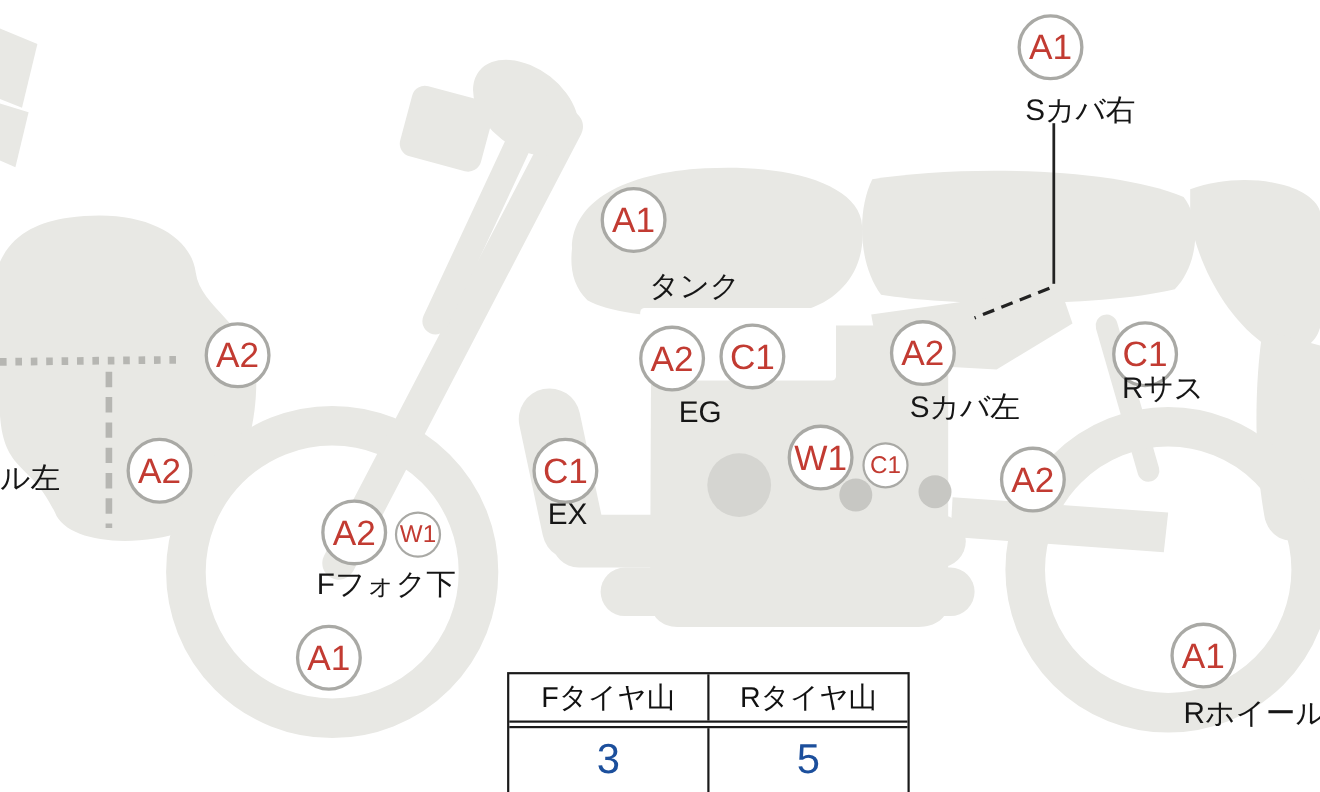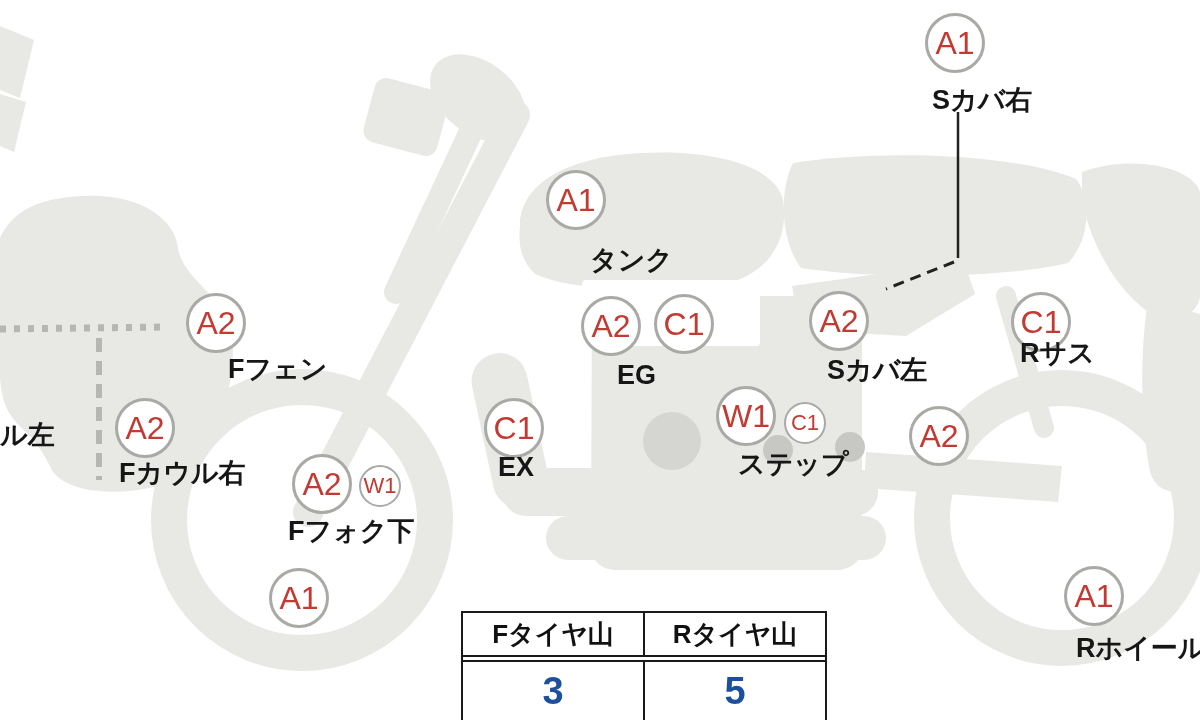--- a/index.html
+++ b/index.html
@@ -9,32 +9,32 @@
   }
   .bike-svg{position:absolute;left:0;top:0;}
   .badge{
     position:absolute;background:#fff;border:3px solid #a9a9a5;border-radius:50%;
     display:flex;align-items:center;justify-content:center;
     color:#c23b32;font-weight:500;box-sizing:border-box;letter-spacing:0px;
   }
   .badge.lg{width:60px;height:60px;font-size:32px;}
   .badge.sm{width:42px;height:42px;font-size:22px;border-width:2px;}
   .plabel{
-    position:absolute;font-size:27px;color:#161616;white-space:nowrap;font-weight:700;
+    position:absolute;font-size:27px;color:#161616;white-space:nowrap;font-weight:400;
   }
   .tire-table{
     position:absolute;left:461px;top:611px;width:366px;
     border:2px solid #1a1a1a;background:#fff;box-sizing:border-box;
   }
   .tire-row{display:flex;}
   .tire-row.header{border-bottom:2px solid #1a1a1a;}
   .tire-row.values{border-top:2px solid #1a1a1a;margin-top:3px;}
   .tire-cell{
     flex:1;display:flex;align-items:center;justify-content:center;
-    height:42px;font-size:26px;color:#111;font-weight:700;
+    height:42px;font-size:26px;color:#111;font-weight:400;
   }
   .tire-cell.first{border-right:2px solid #1a1a1a;}
   .tire-row.values .tire-cell{height:58px;font-size:38px;color:#1c4f9c;}
 </style>
 </head>
 <body>
 
 <div class="stage">
 
   <svg class="bike-svg" width="1200" height="720" viewBox="0 0 1200 720">
@@ -95,43 +95,40 @@
     <line x1="954" y1="262" x2="886" y2="289" stroke="#222" stroke-width="3" stroke-dasharray="11 7"></line>
   </svg>
 
   <div class="badge lg" style="left:925px;top:13px">A1</div>
   <div class="plabel" style="left:932px;top:82px">Sカバ右</div>
 
   <div class="badge lg" style="left:546px;top:170px">A1</div>
   <div class="plabel" style="left:590px;top:242px">タンク</div>
 
   <div class="badge lg" style="left:186px;top:293px">A2</div>
-  <div class="plabel" style="left:228px;top:351px">Fフェン</div>
 
   <div class="badge lg" style="left:115px;top:398px">A2</div>
-  <div class="plabel" style="left:119px;top:455px">Fカウル右</div>
 
   <div class="plabel" style="left:0px;top:417px">ル左</div>
 
   <div class="badge lg" style="left:581px;top:296px">A2</div>
   <div class="badge lg" style="left:654px;top:294px">C1</div>
   <div class="plabel" style="left:617px;top:360px">EG</div>
 
   <div class="badge lg" style="left:809px;top:291px">A2</div>
   <div class="plabel" style="left:827px;top:352px">Sカバ左</div>
 
   <div class="badge lg" style="left:1011px;top:292px">C1</div>
   <div class="plabel" style="left:1020px;top:335px">Rサス</div>
 
   <div class="badge lg" style="left:484px;top:398px">C1</div>
   <div class="plabel" style="left:498px;top:452px">EX</div>
 
   <div class="badge lg" style="left:716px;top:386px">W1</div>
   <div class="badge sm" style="left:784px;top:402px">C1</div>
-  <div class="plabel" style="left:738px;top:446px">ステップ</div>
 
   <div class="badge lg" style="left:292px;top:454px">A2</div>
   <div class="badge sm" style="left:359px;top:465px">W1</div>
   <div class="plabel" style="left:288px;top:513px">Fフォク下</div>
 
   <div class="badge lg" style="left:909px;top:406px">A2</div>
 
   <div class="badge lg" style="left:269px;top:568px">A1</div>
 
   <div class="badge lg" style="left:1064px;top:566px">A1</div>

